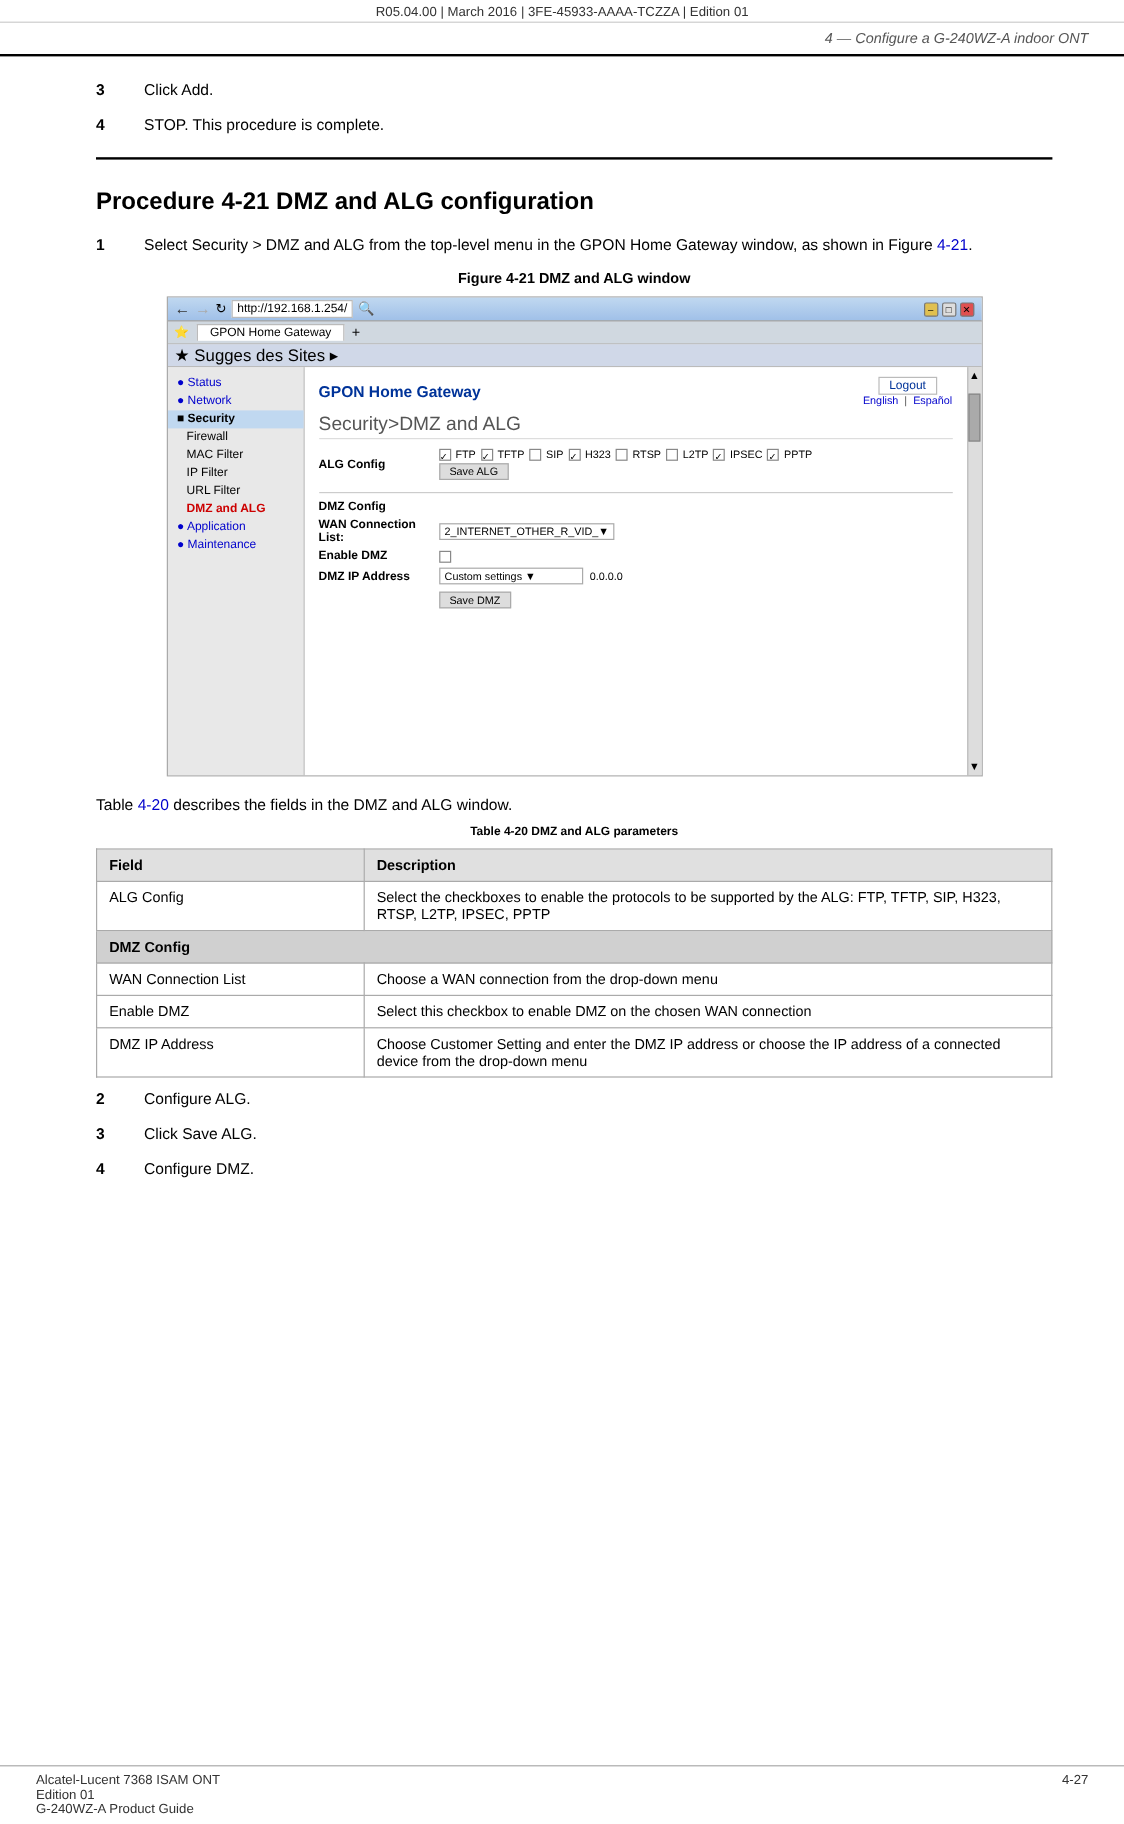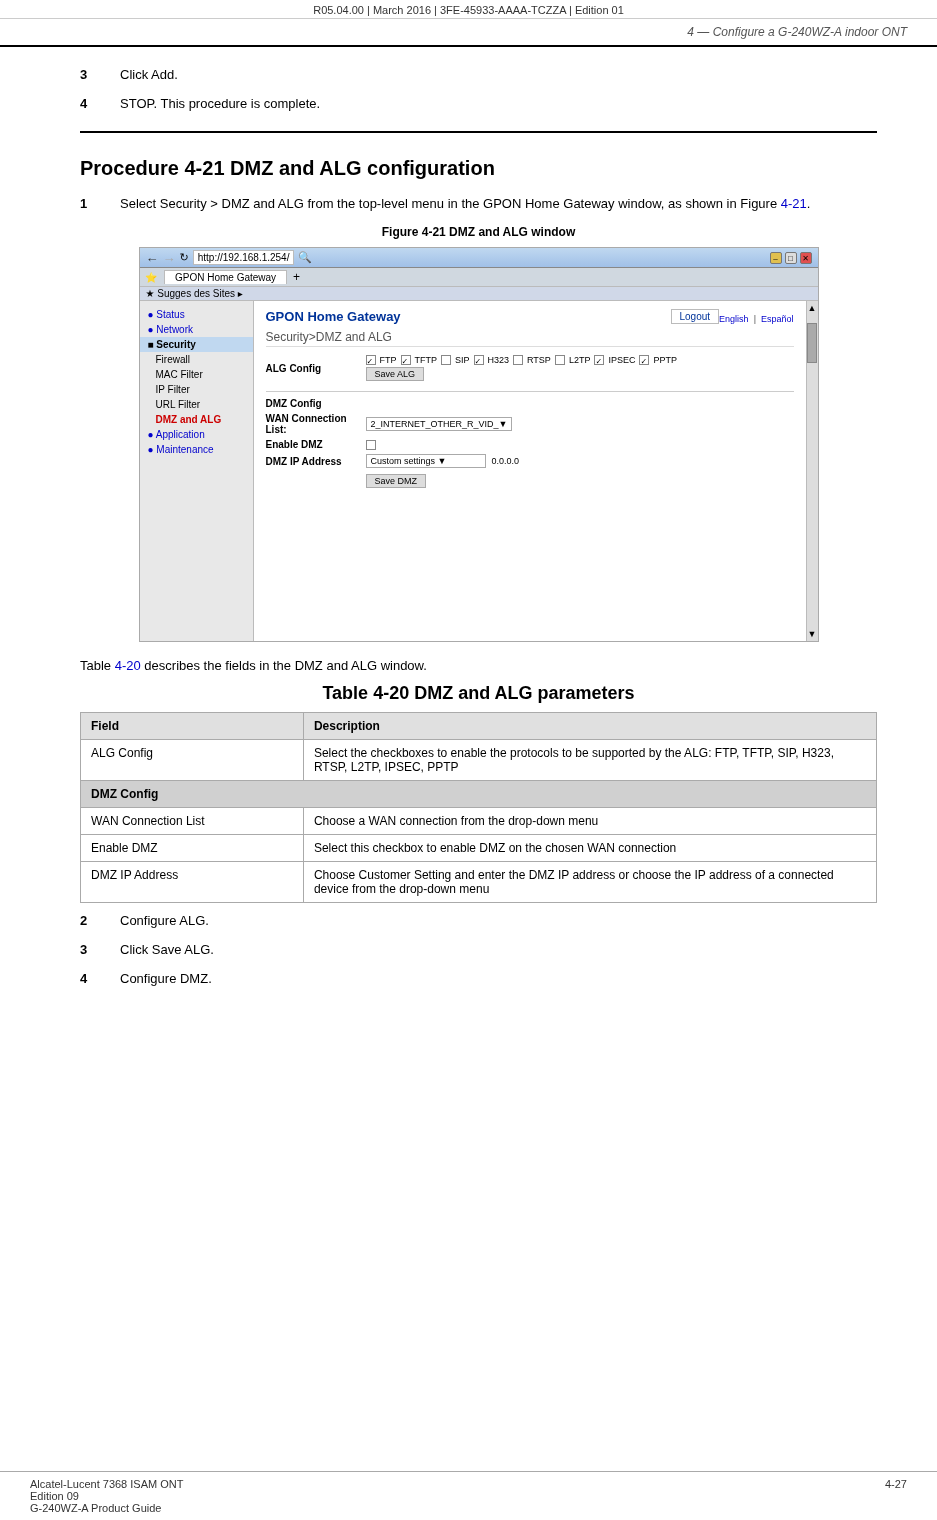--- a/index.html
+++ b/index.html
@@ -161,21 +161,21 @@
       font-size: 10px;
       color: #003399;
       cursor: pointer;
     }
     .sc-lang {
       font-size: 9px;
       color: #555;
     }
 
     .sc-section-title {
-      font-size: 12px;
+      font-size: 16px;
       color: #555;
       margin-bottom: 8px;
       border-bottom: 1px solid #ddd;
       padding-bottom: 2px;
     }
 
     .sc-config-block {
       margin-bottom: 10px;
     }
     .sc-config-row {
@@ -251,21 +251,21 @@
     
     .table-ref-text {
       margin: 14px 0 10px 0;
       font-size: 13px;
     }
 
     
     .param-table-title {
       text-align: center;
       font-weight: bold;
-      font-size: 18px;
+      font-size: 10px;
       margin-bottom: 8px;
     }
     .param-table {
       width: 100%;
       border-collapse: collapse;
       font-size: 12px;
       margin-bottom: 10px;
     }
     .param-table th {
       background: #e0e0e0;
@@ -294,21 +294,21 @@
       border-top: 1px solid #aaa;
       display: flex;
       justify-content: space-between;
       font-size: 11px;
       color: #333;
     }
 
     .nav-bookmarks {
       background: #d0d8e8;
       padding: 1px 6px;
-      font-size: 10px;
+      font-size: 14px;
       border-bottom: 1px solid #bbb;
     }
   </style>
 </head>
 <body>
 
 <div class="doc-header">
   <span>R05.04.00  |  March 2016  |  3FE-45933-AAAA-TCZZA  |  Edition 01</span>
 </div>
 
@@ -377,21 +377,21 @@
         <div class="sc-sidebar-item indent">URL Filter</div>
         <div class="sc-sidebar-item indent highlight" style="color:#cc0000;font-weight:bold;">DMZ and ALG</div>
         <div class="sc-sidebar-item link">● Application</div>
         <div class="sc-sidebar-item link">● Maintenance</div>
       </div>
 
       <div class="sc-main">
 
         <div class="sc-gateway-header">
           <div class="sc-gw-title">GPON Home Gateway</div>
-          <div style="display:flex;flex-direction:row;align-items:flex-end;">
+          <div style="display:flex;flex-direction:column;align-items:center;">
             <button class="sc-logout-btn">Logout</button>
             <span class="sc-lang">
               <span style="cursor:pointer;color:#0000cc;">English</span>
               &nbsp;|&nbsp;
               <span style="cursor:pointer;color:#0000cc;">Español</span>
             </span>
           </div>
         </div>
 
         <div class="sc-section-title">Security&gt;DMZ and ALG</div>
@@ -501,17 +501,17 @@
   <div class="step-row">
     <span class="step-num">4</span>
     <span class="step-text">Configure DMZ.</span>
   </div>
 
 </div>
 
 <div class="doc-footer">
   <div>
     <div>Alcatel-Lucent 7368 ISAM ONT</div>
-    <div>Edition 09</div>
+    <div>Edition 01</div>
     <div>G-240WZ-A Product Guide</div>
   </div>
   <div>4-27</div>
 </div>
 
 </body></html>

